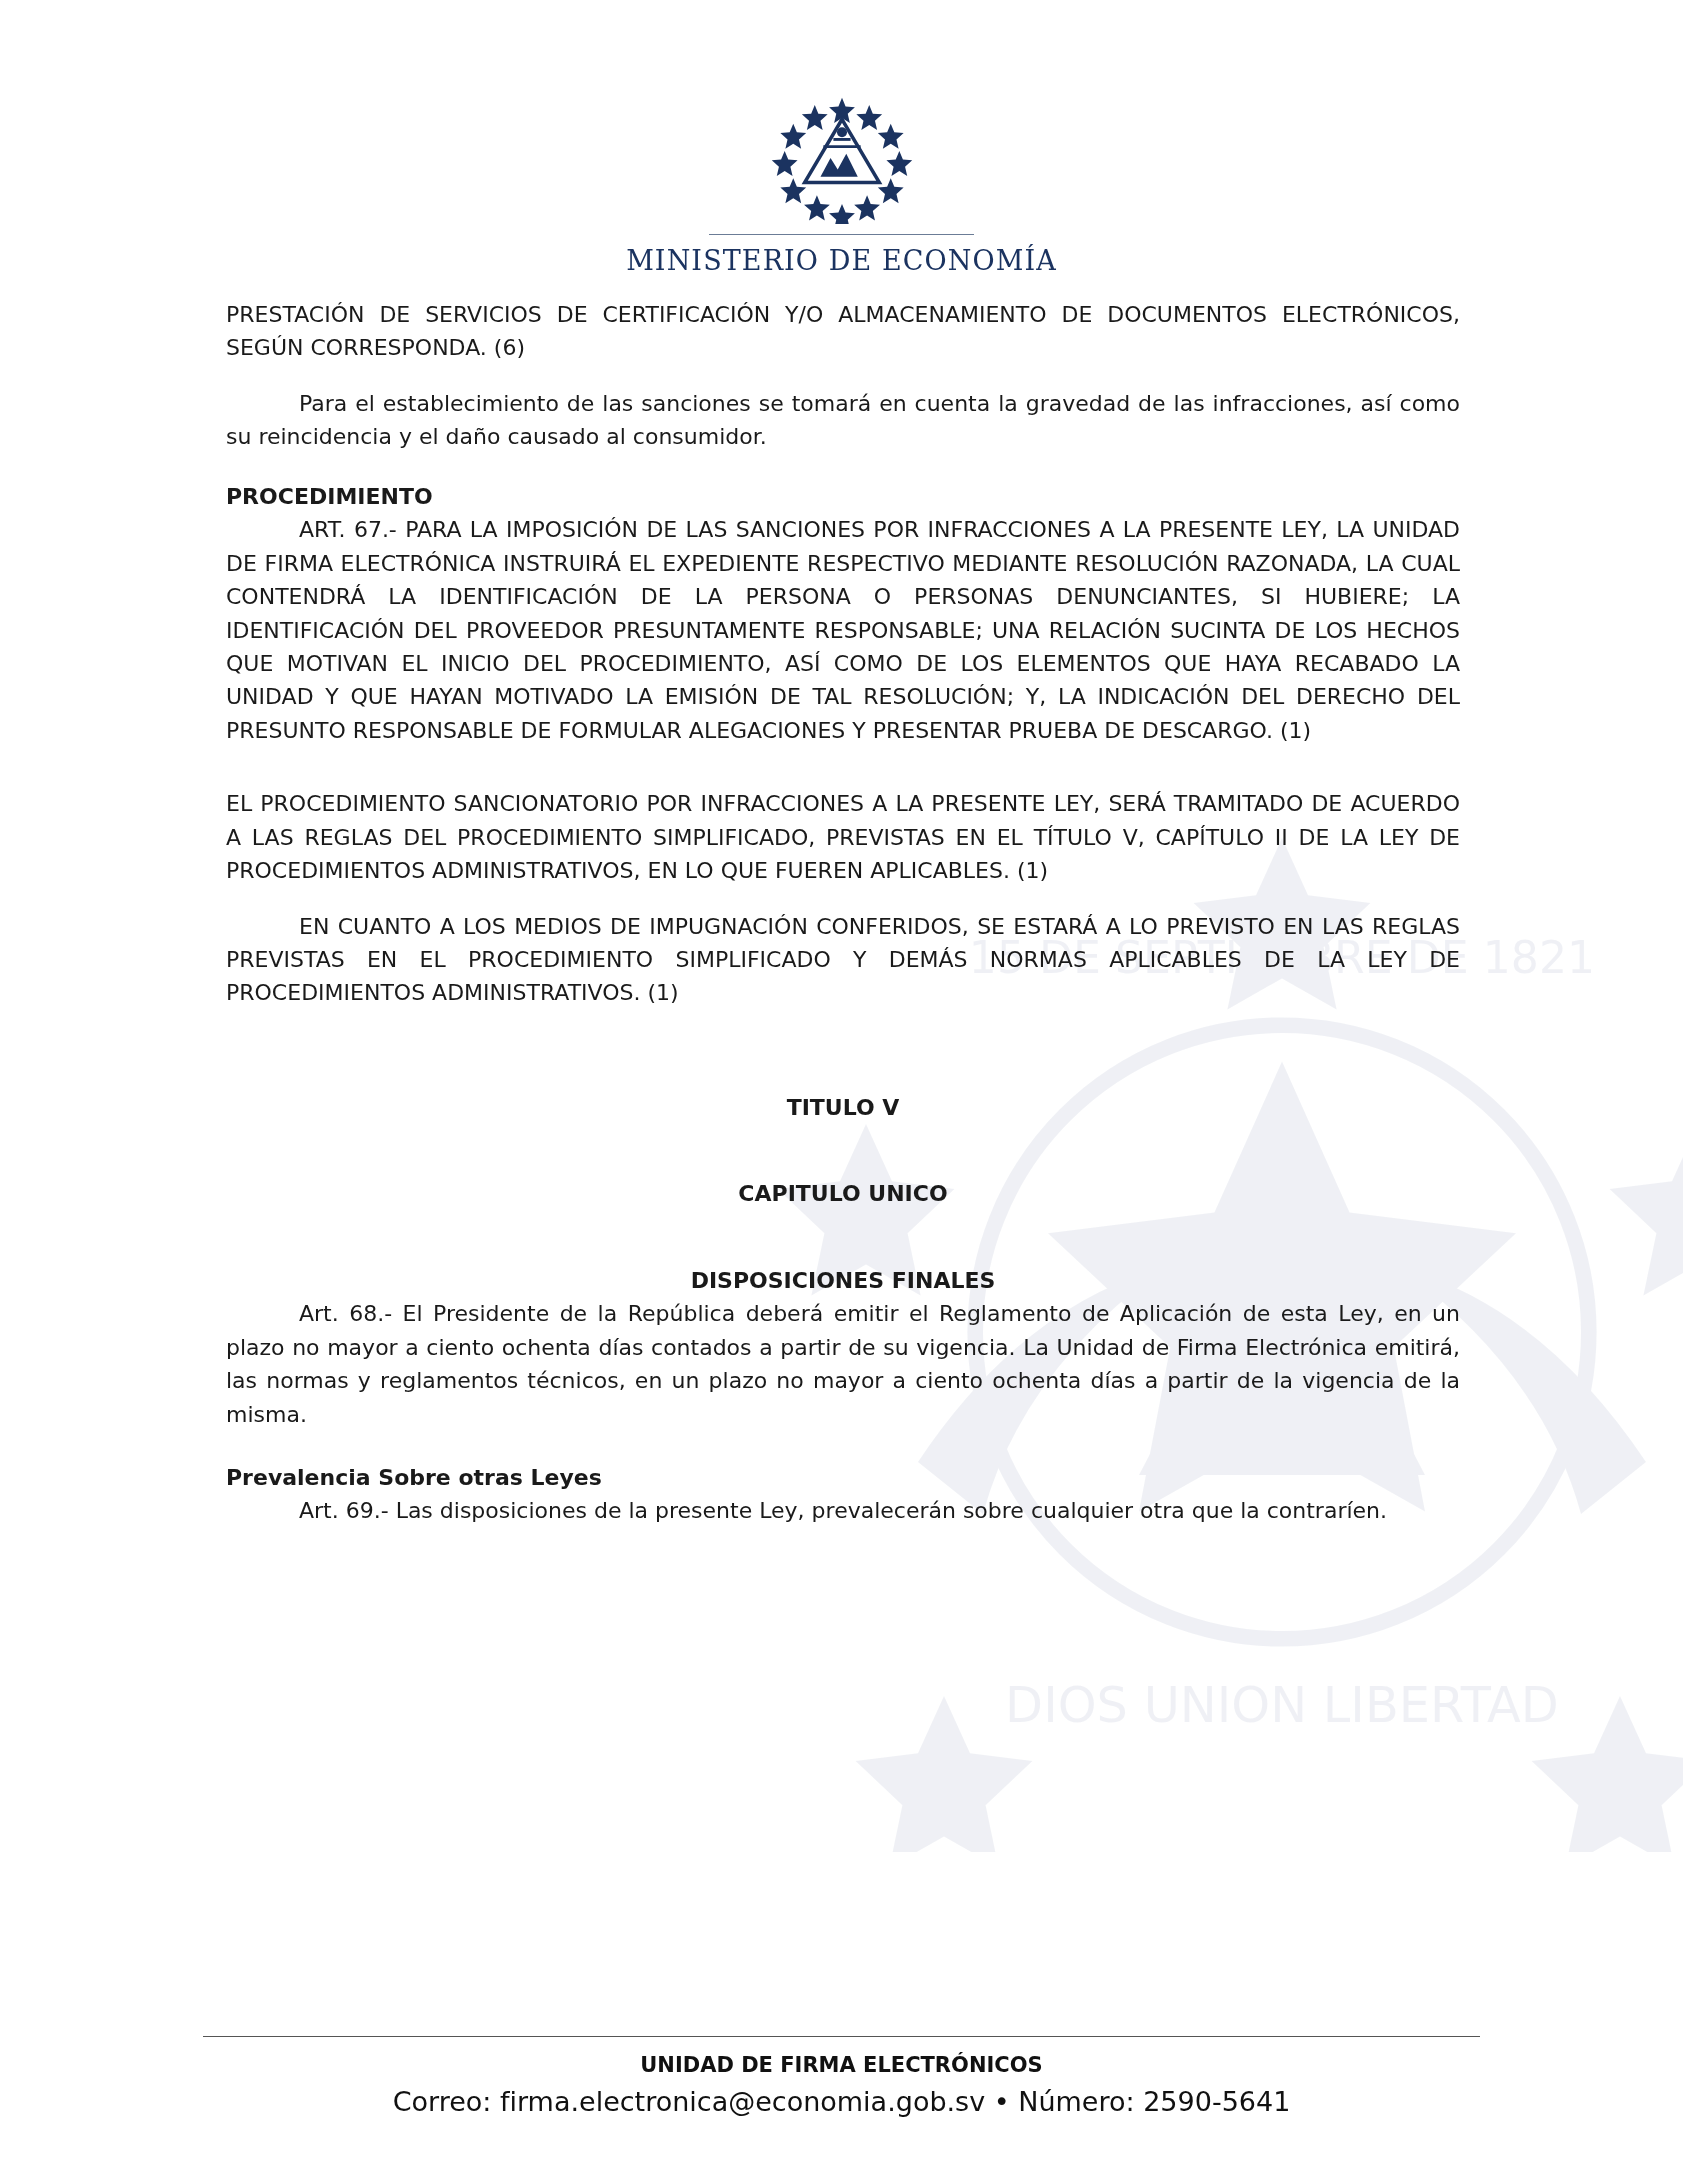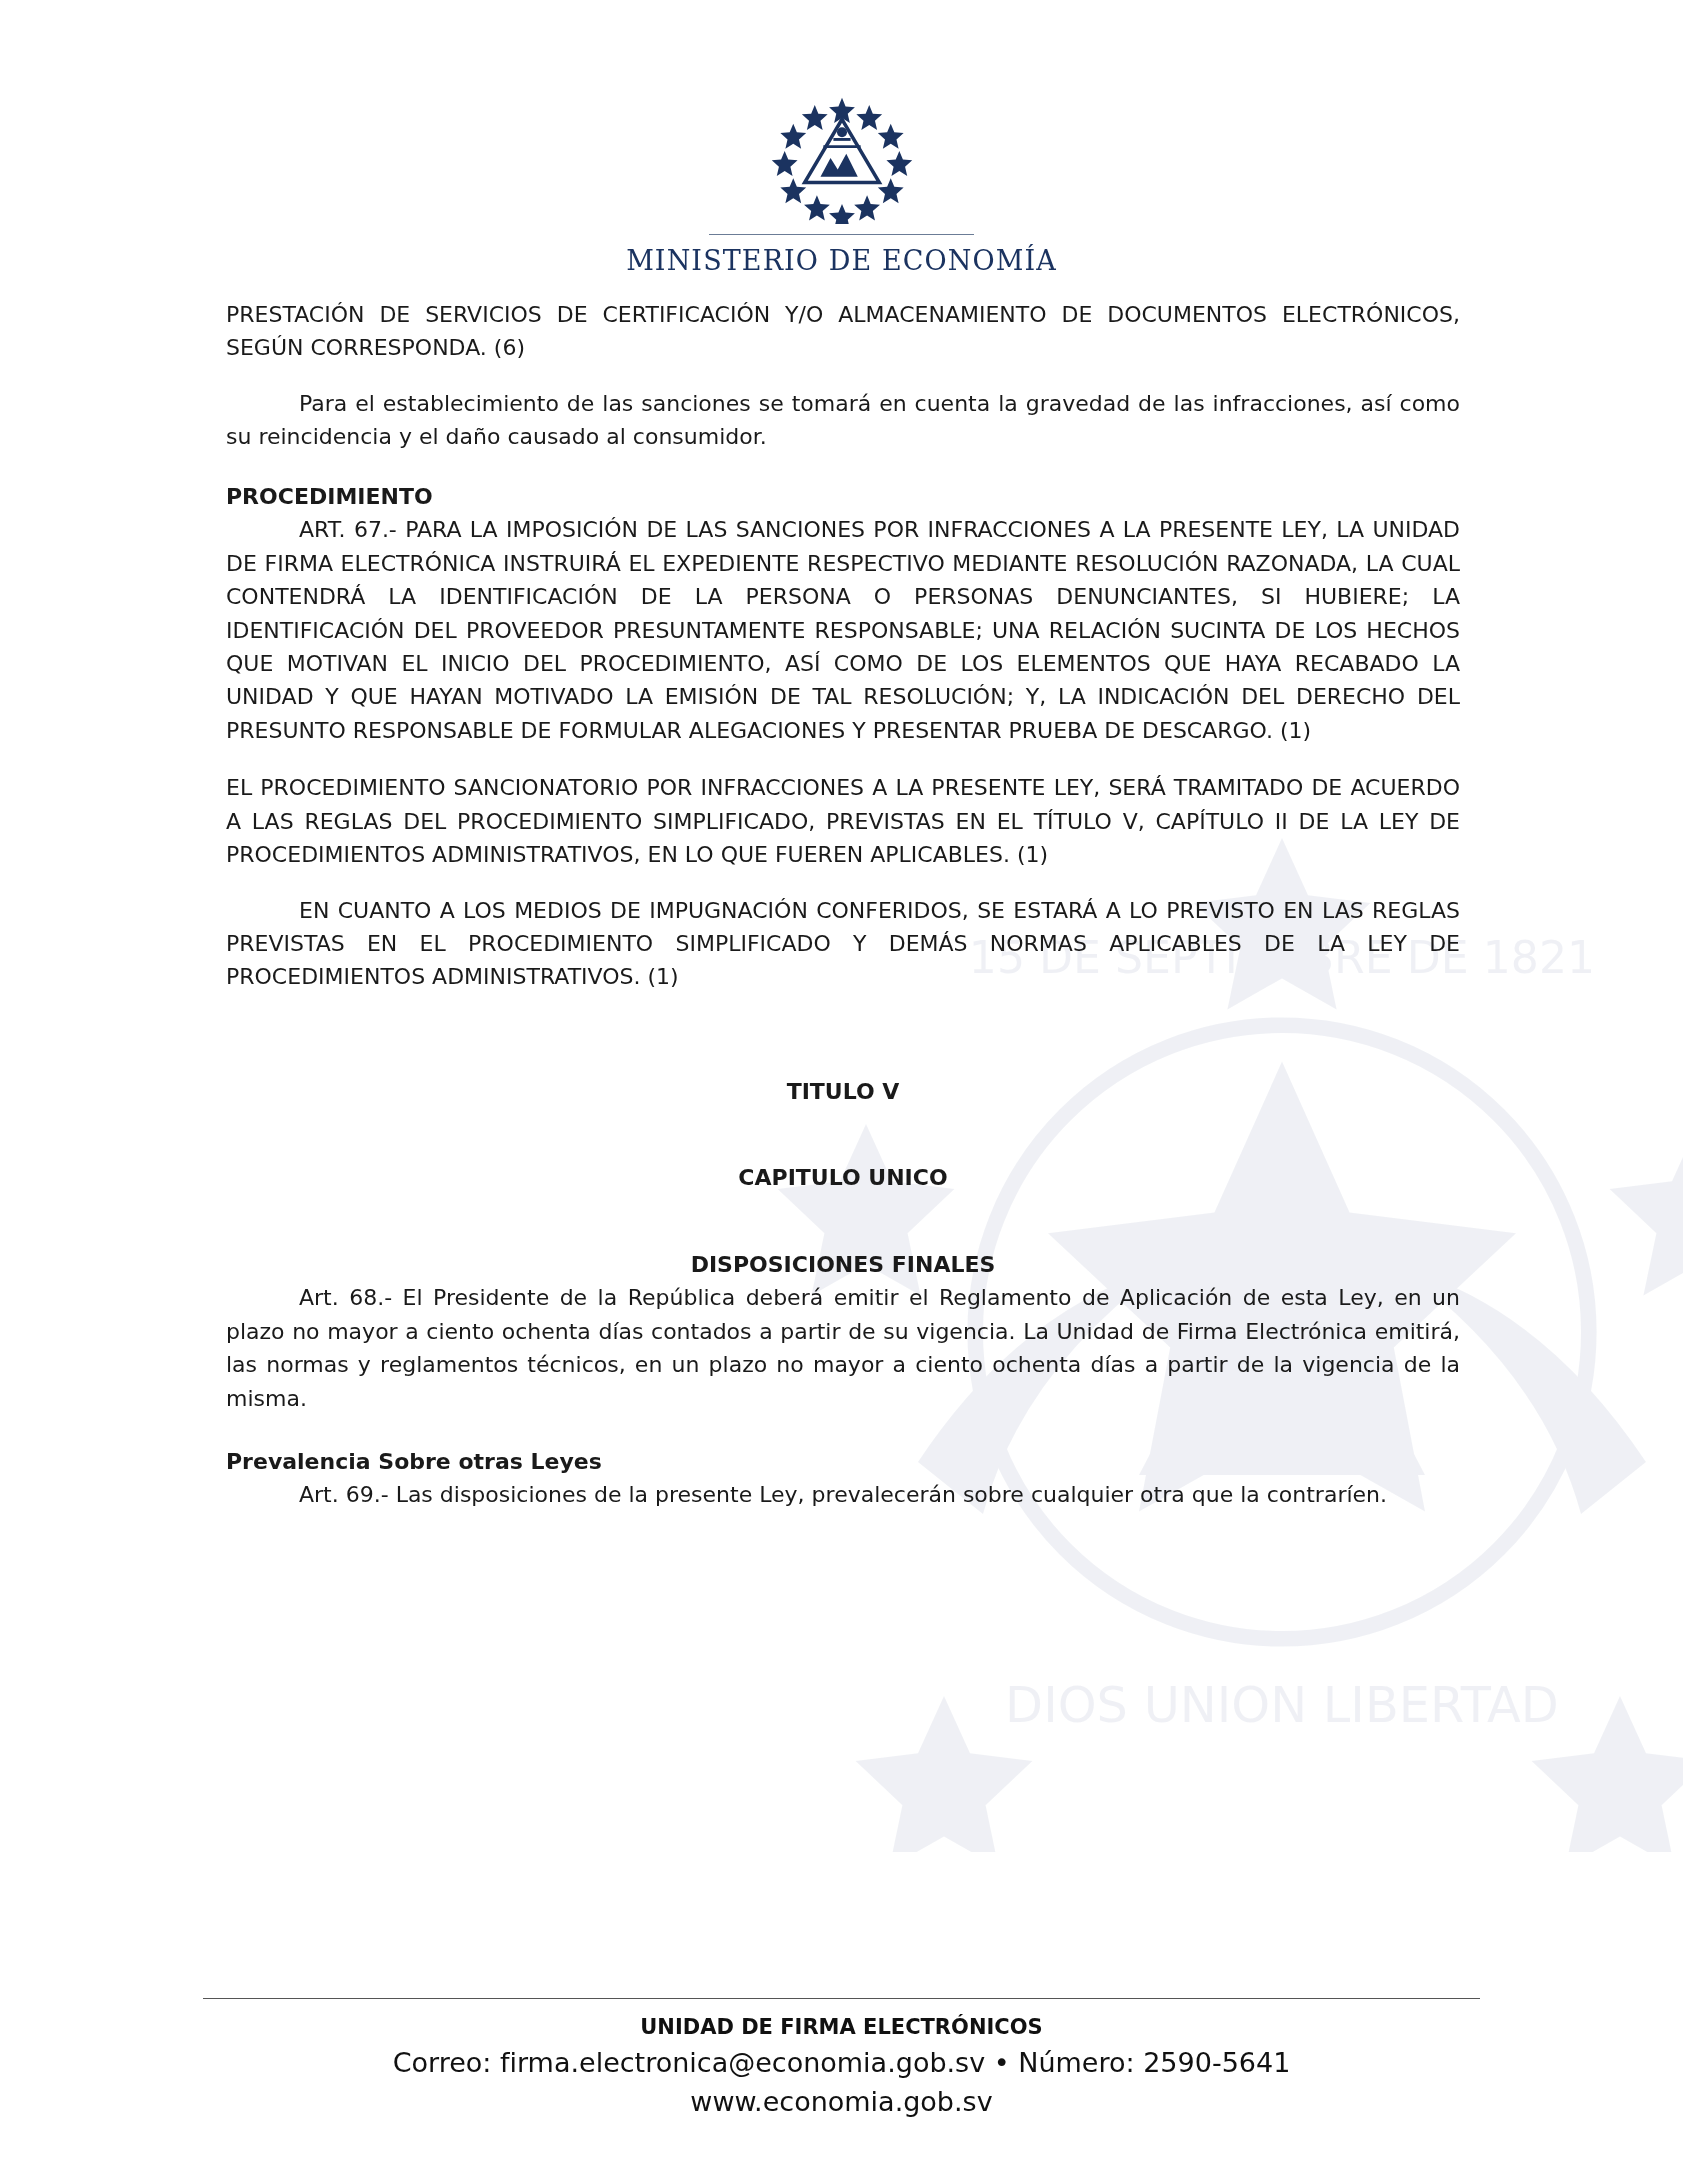--- a/index.html
+++ b/index.html
@@ -174,38 +174,37 @@
   <div class="content">
 
     <p>PRESTACIÓN DE SERVICIOS DE CERTIFICACIÓN Y/O ALMACENAMIENTO DE DOCUMENTOS ELECTRÓNICOS, SEGÚN CORRESPONDA. (6)</p>
 
     <p class="p-gap indent">Para el establecimiento de las sanciones se tomará en cuenta la gravedad de las infracciones, así como su reincidencia y el daño causado al consumidor.</p>
 
     <p class="heading heading-tight">PROCEDIMIENTO</p>
 
     <p class="indent">ART. 67.- PARA LA IMPOSICIÓN DE LAS SANCIONES POR INFRACCIONES A LA PRESENTE LEY, LA UNIDAD DE FIRMA ELECTRÓNICA INSTRUIRÁ EL EXPEDIENTE RESPECTIVO MEDIANTE RESOLUCIÓN RAZONADA, LA CUAL CONTENDRÁ LA IDENTIFICACIÓN DE LA PERSONA O PERSONAS DENUNCIANTES, SI HUBIERE; LA IDENTIFICACIÓN DEL PROVEEDOR PRESUNTAMENTE RESPONSABLE; UNA RELACIÓN SUCINTA DE LOS HECHOS QUE MOTIVAN EL INICIO DEL PROCEDIMIENTO, ASÍ COMO DE LOS ELEMENTOS QUE HAYA RECABADO LA UNIDAD Y QUE HAYAN MOTIVADO LA EMISIÓN DE TAL RESOLUCIÓN; Y, LA INDICACIÓN DEL DERECHO DEL PRESUNTO RESPONSABLE DE FORMULAR ALEGACIONES Y PRESENTAR PRUEBA DE DESCARGO. (1)</p>
 
-    <p class="p-gap" style="margin-top:24px">EL PROCEDIMIENTO SANCIONATORIO POR INFRACCIONES A LA PRESENTE LEY, SERÁ TRAMITADO DE ACUERDO A LAS REGLAS DEL PROCEDIMIENTO SIMPLIFICADO, PREVISTAS EN EL TÍTULO V, CAPÍTULO II DE LA LEY DE PROCEDIMIENTOS ADMINISTRATIVOS, EN LO QUE FUEREN APLICABLES. (1)</p>
+    <p class="p-gap" style="margin-top:40px">EL PROCEDIMIENTO SANCIONATORIO POR INFRACCIONES A LA PRESENTE LEY, SERÁ TRAMITADO DE ACUERDO A LAS REGLAS DEL PROCEDIMIENTO SIMPLIFICADO, PREVISTAS EN EL TÍTULO V, CAPÍTULO II DE LA LEY DE PROCEDIMIENTOS ADMINISTRATIVOS, EN LO QUE FUEREN APLICABLES. (1)</p>
 
     <p class="p-gap indent">EN CUANTO A LOS MEDIOS DE IMPUGNACIÓN CONFERIDOS, SE ESTARÁ A LO PREVISTO EN LAS REGLAS PREVISTAS EN EL PROCEDIMIENTO SIMPLIFICADO Y DEMÁS NORMAS APLICABLES DE LA LEY DE PROCEDIMIENTOS ADMINISTRATIVOS. (1)</p>
 
     <div class="title-block">
       <p class="center">TITULO V</p>
       <p class="center">CAPITULO UNICO</p>
       <p class="center">DISPOSICIONES FINALES</p>
     </div>
 
     <p class="indent">Art. 68.- El Presidente de la República deberá emitir el Reglamento de Aplicación de esta Ley, en un plazo no mayor a ciento ochenta días contados a partir de su vigencia. La Unidad de Firma Electrónica emitirá, las normas y reglamentos técnicos, en un plazo no mayor a ciento ochenta días a partir de la vigencia de la misma.</p>
 
     <p class="heading heading-tight" style="margin-top:30px">Prevalencia Sobre otras Leyes</p>
     <p class="indent">Art. 69.- Las disposiciones de la presente Ley, prevalecerán sobre cualquier otra que la contraríen.</p>
 
   </div>
 
   <div class="footer">
     <div class="footer-rule"></div>
     <div class="footer-line footer-title">UNIDAD DE FIRMA ELECTRÓNICOS</div>
     <div class="footer-line">Correo: firma.electronica@economia.gob.sv • Número: 2590-5641</div>
-    <div class="footer-line">www.economia.gob.sv</div>
   </div>
 
 </div>
 
 
 </body></html>

